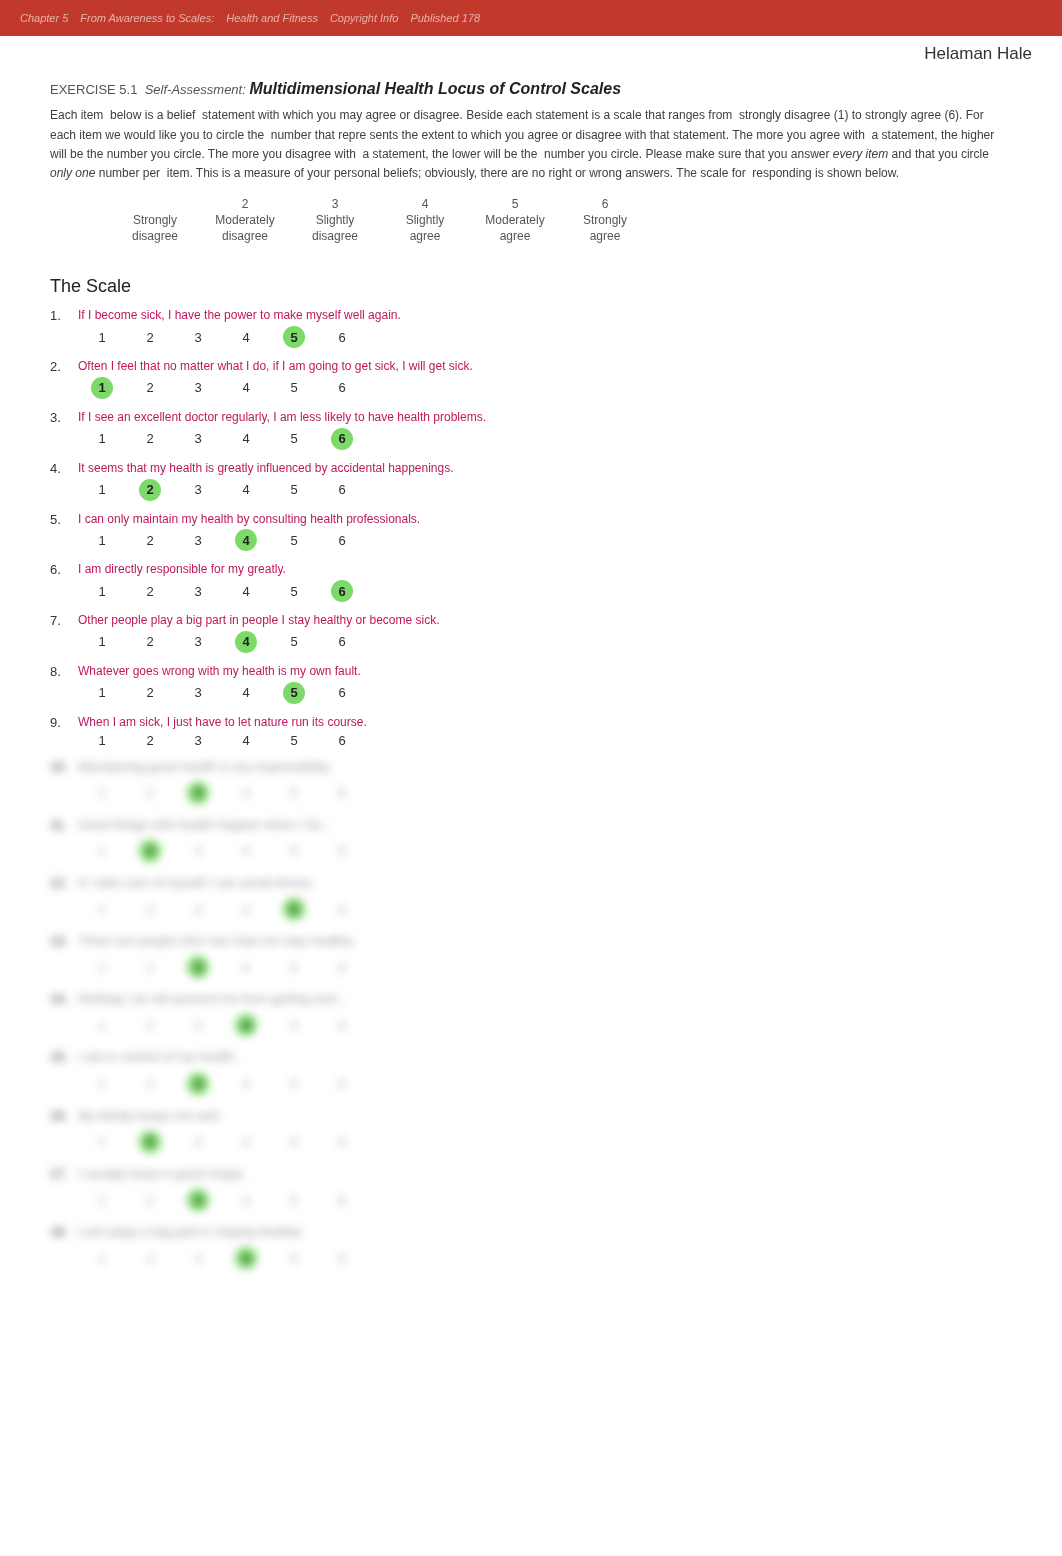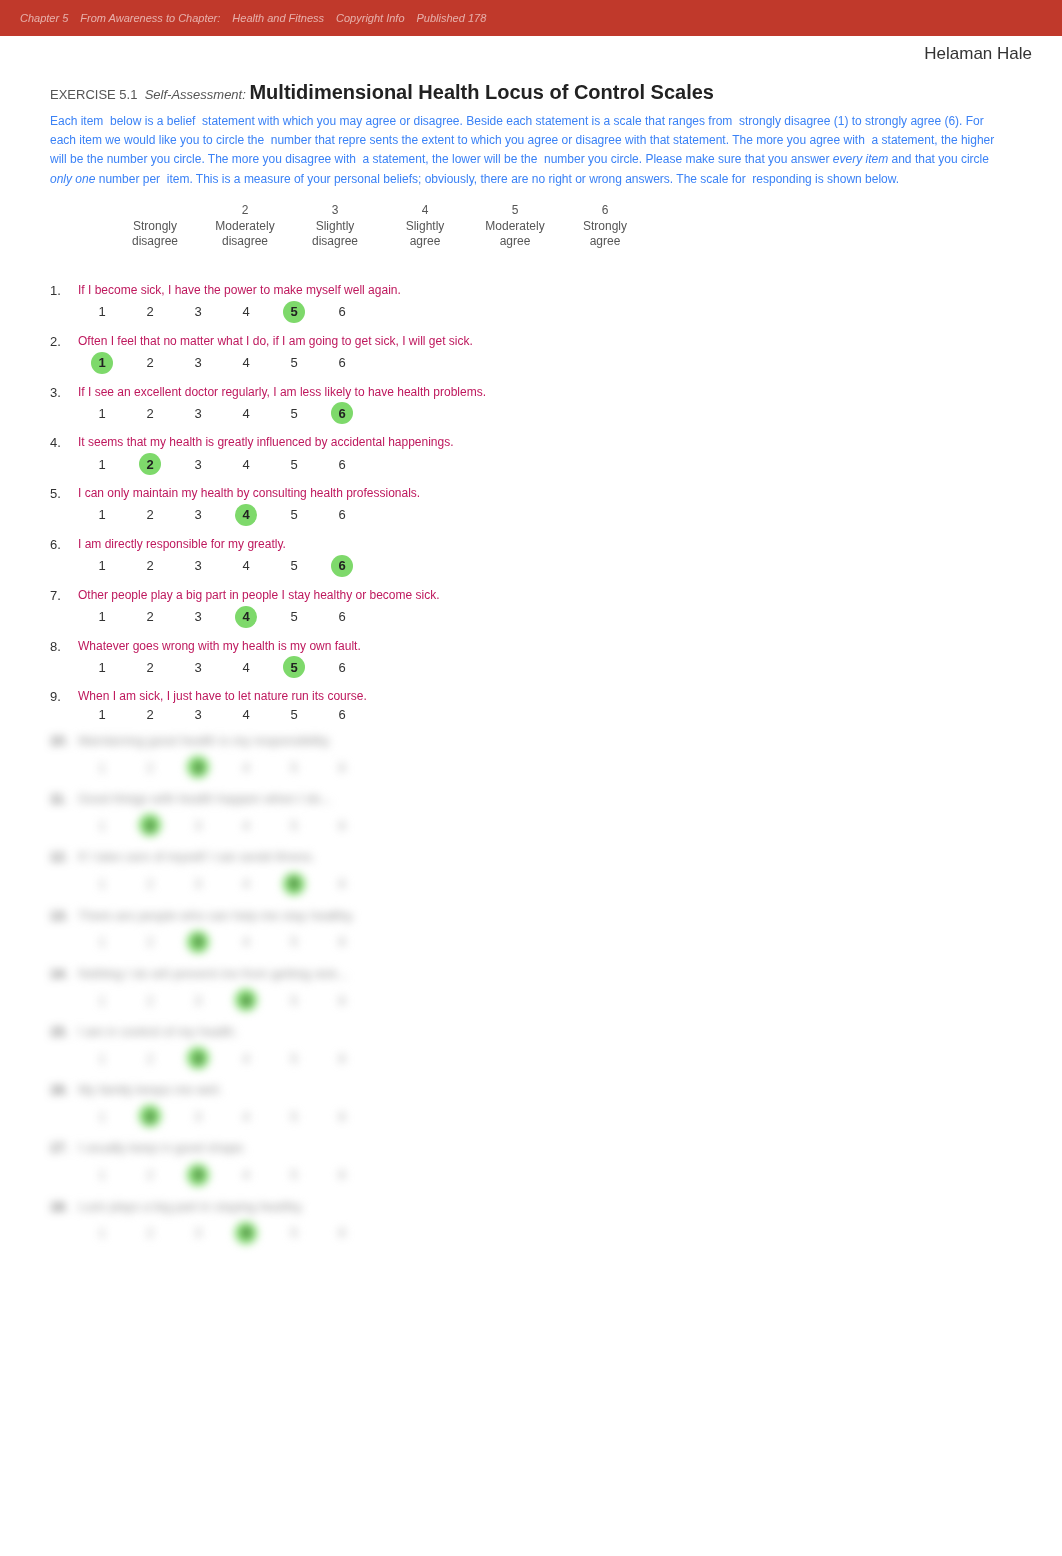--- a/index.html
+++ b/index.html
@@ -41,32 +41,33 @@
     }
     .exercise-label {
       font-size: 13px;
       color: #555;
       font-style: normal;
     }
     .exercise-label em {
       font-style: italic;
     }
     .exercise-title-main {
-      font-size: 20px;
+      font-size: 16px;
       font-weight: bold;
+      font-style: italic;
     }
     .instructions-label {
       font-size: 13px;
       font-weight: bold;
       margin-bottom: 6px;
     }
     .instructions-text {
       font-size: 12px;
       line-height: 1.6;
-      color: #3b82f6;
+      color: #404040;
       margin-bottom: 14px;
     }
     .scale-col {
       width: 90px;
       text-align: center;
       font-size: 12px;
       color: #555;
     }
     .scale-numbers {
       display: flex;
@@ -165,21 +166,21 @@
     }
     .italic-em {
       font-style: italic;
     }
   </style>
 </head>
 <body>
 
 <div class="top-bar">
   <span class="top-bar-text">Chapter 5</span>
-  <span class="top-bar-text">From Awareness to Chapter:</span>
+  <span class="top-bar-text">From Awareness to Scales:</span>
   <span class="top-bar-text">Health and Fitness</span>
   <span class="top-bar-text">Copyright Info</span>
   <span class="top-bar-text">Published 178</span>
 </div>
 
 <div class="header-name">Helaman Hale</div>
 
 <div class="main-content">
 
   <div class="exercise-title">
@@ -209,20 +210,21 @@
   </div>
   <div class="scale-labels-row">
     <div class="scale-label-cell">Strongly<br>disagree</div>
     <div class="scale-label-cell">Moderately<br>disagree</div>
     <div class="scale-label-cell">Slightly<br>disagree</div>
     <div class="scale-label-cell">Slightly<br>agree</div>
     <div class="scale-label-cell">Moderately<br>agree</div>
     <div class="scale-label-cell">Strongly<br>agree</div>
   </div>
 
+  <div class="the-scale-title">The Scale</div>
 
   <div id="questions-container">
       <div class="question-block">
         <div class="question-row">
           <div class="q-num">1.</div>
           <div class="q-text">If I become sick, I have the power to make myself well again.</div>
         </div>
         <div class="answer-row">
           <div class="answer-num-wrap">
             <span class="answer-num">1</span>

